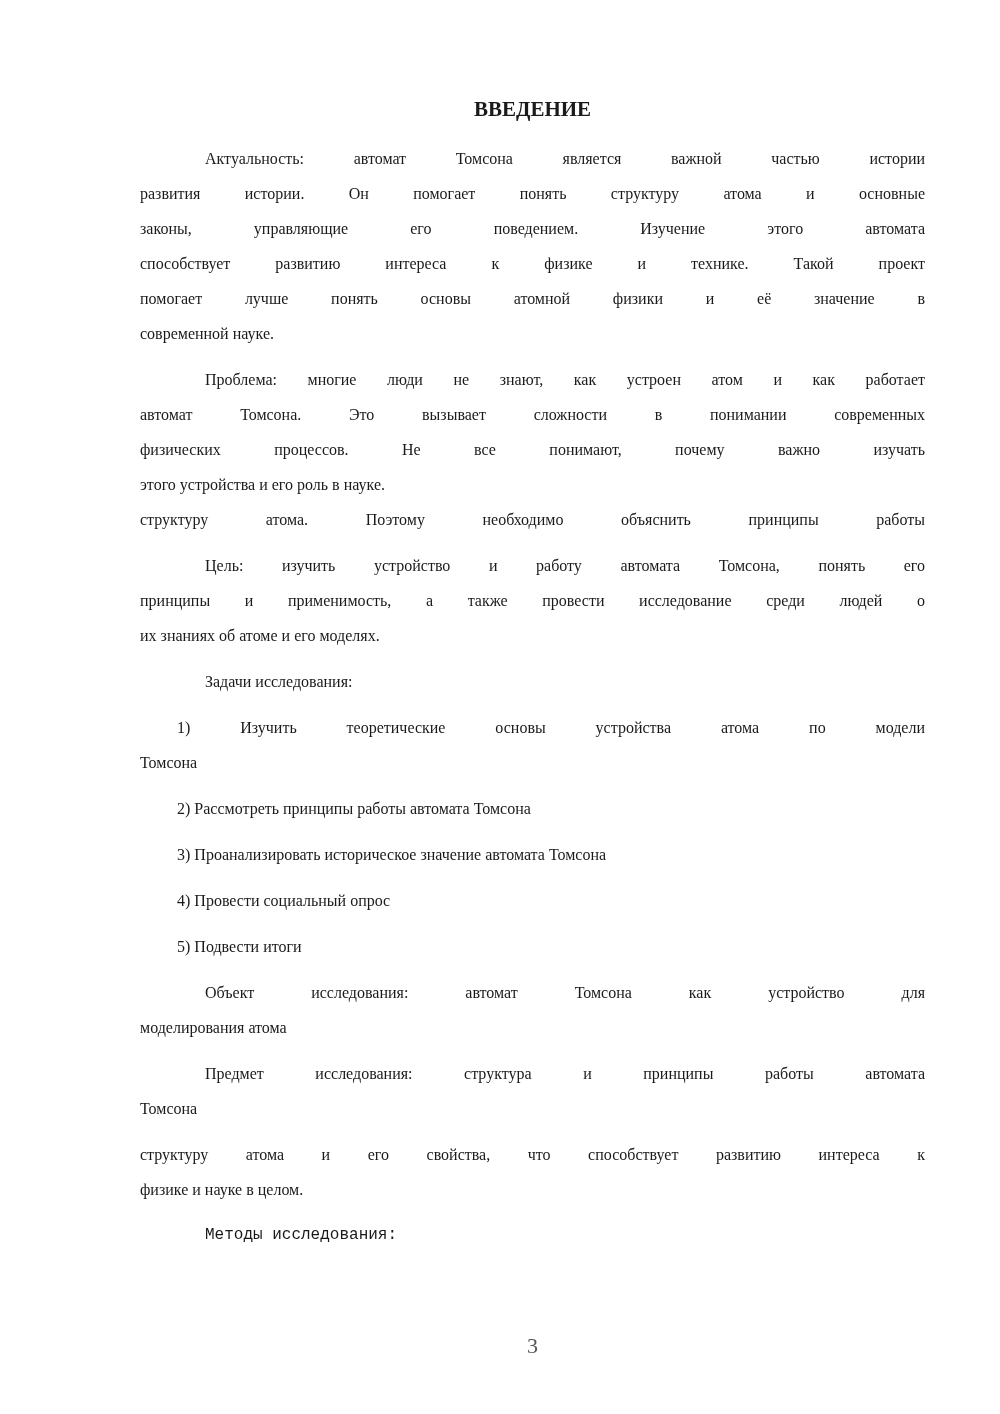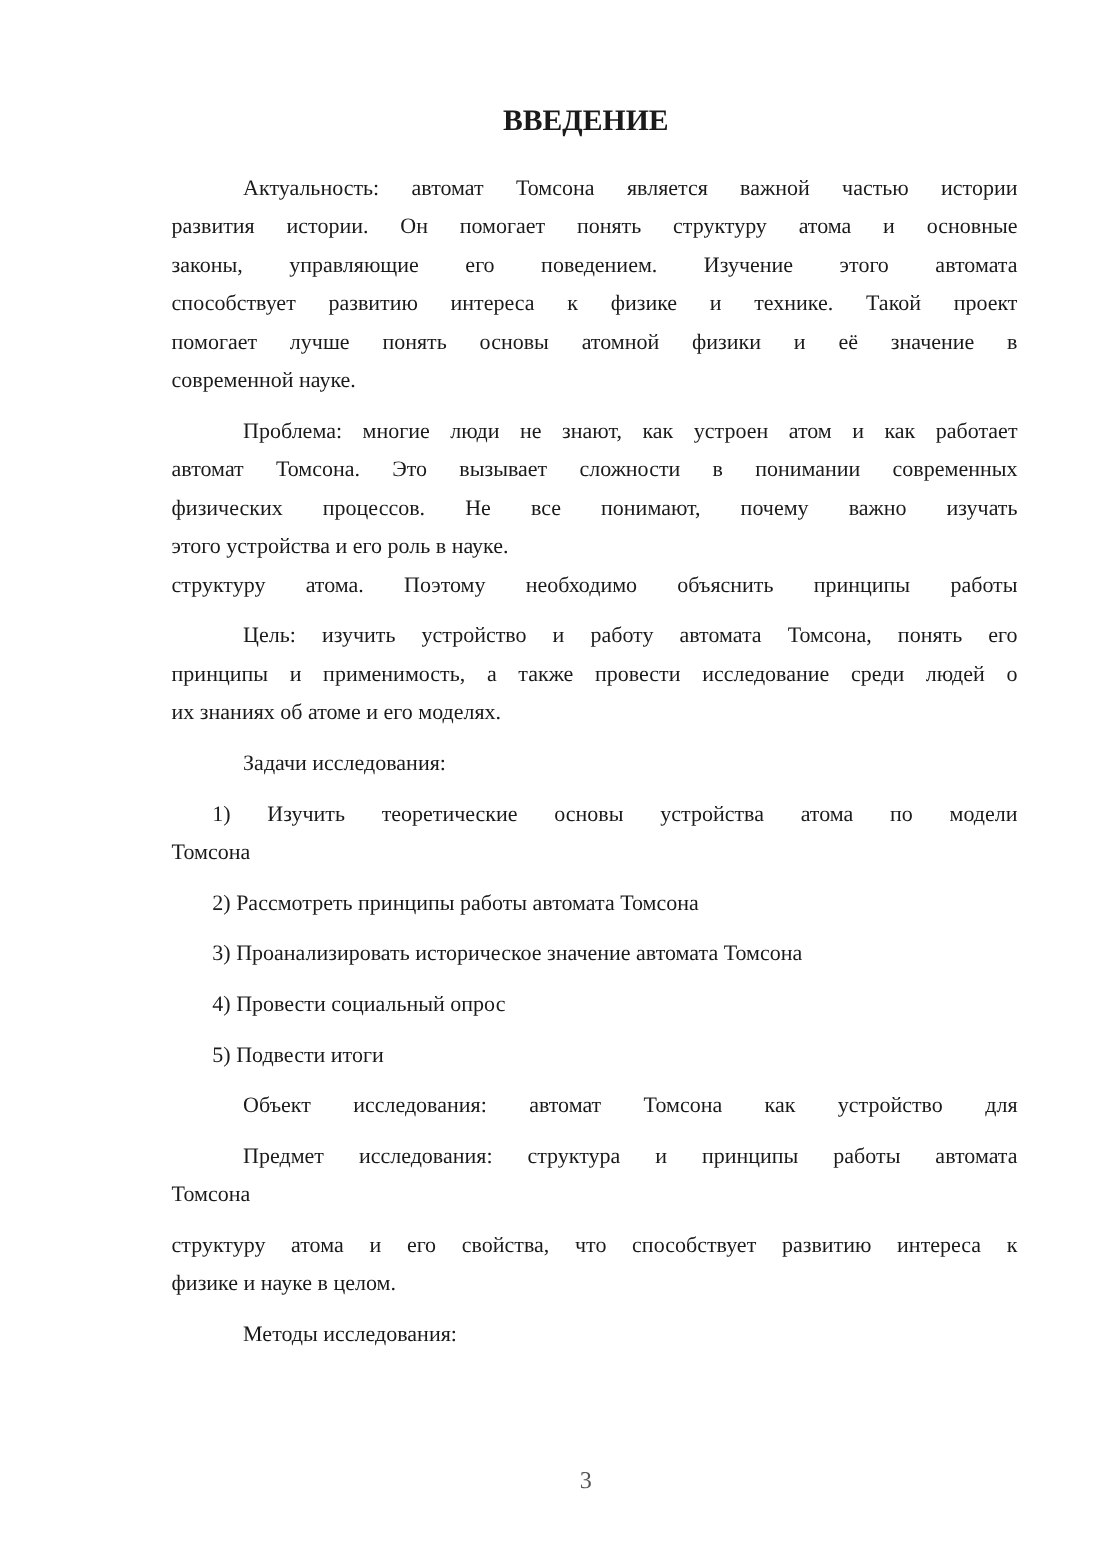--- a/index.html
+++ b/index.html
@@ -16,31 +16,31 @@
     font-family: "Liberation Serif", "DejaVu Serif", serif;
     overflow: hidden;
   }
   .content {
     position: absolute;
     left: 140px;
     top: 92px;
     width: 785px;
   }
   .doc-title {
-    font-size: 27px;
+    font-size: 21px;
     line-height: 35px;
     font-weight: bold;
     text-align: center;
-    margin: 0 0 27px 0;
+    margin: 0 0 14px 0;
   }
   .para {
-    margin: 0 0 11px 16px;
-    font-size: 20px;
+    margin: 0 0 11px 0;
+    font-size: 16px;
   }
-  .para:last-child { margin-bottom: 0; }
+  .para:last-child { margin-bottom: 0; font-family: Liberation Mono, monospace; }
   .line {
     line-height: 35px;
     white-space: normal;
   }
   
   .line.jl {
     text-align: justify;
     text-align-last: justify;
   }
   .para.body > .line.first { text-indent: 65px; }
@@ -97,20 +97,21 @@
           <div class="line first">3) Проанализировать историческое значение автомата Томсона</div>
         </div>
         <div class="para list">
           <div class="line first">4) Провести социальный опрос</div>
         </div>
         <div class="para list">
           <div class="line first">5) Подвести итоги</div>
         </div>
         <div class="para body">
           <div class="line first jl">Объект исследования: автомат Томсона как устройство для</div>
+          <div class="line">моделирования атома</div>
         </div>
         <div class="para body">
           <div class="line first jl">Предмет исследования: структура и принципы работы автомата</div>
           <div class="line">Томсона</div>
         </div>
         <div class="para body">
           <div class="line jl">структуру атома и его свойства, что способствует развитию интереса к</div>
           <div class="line">физике и науке в целом.</div>
         </div>
         <div class="para body">

